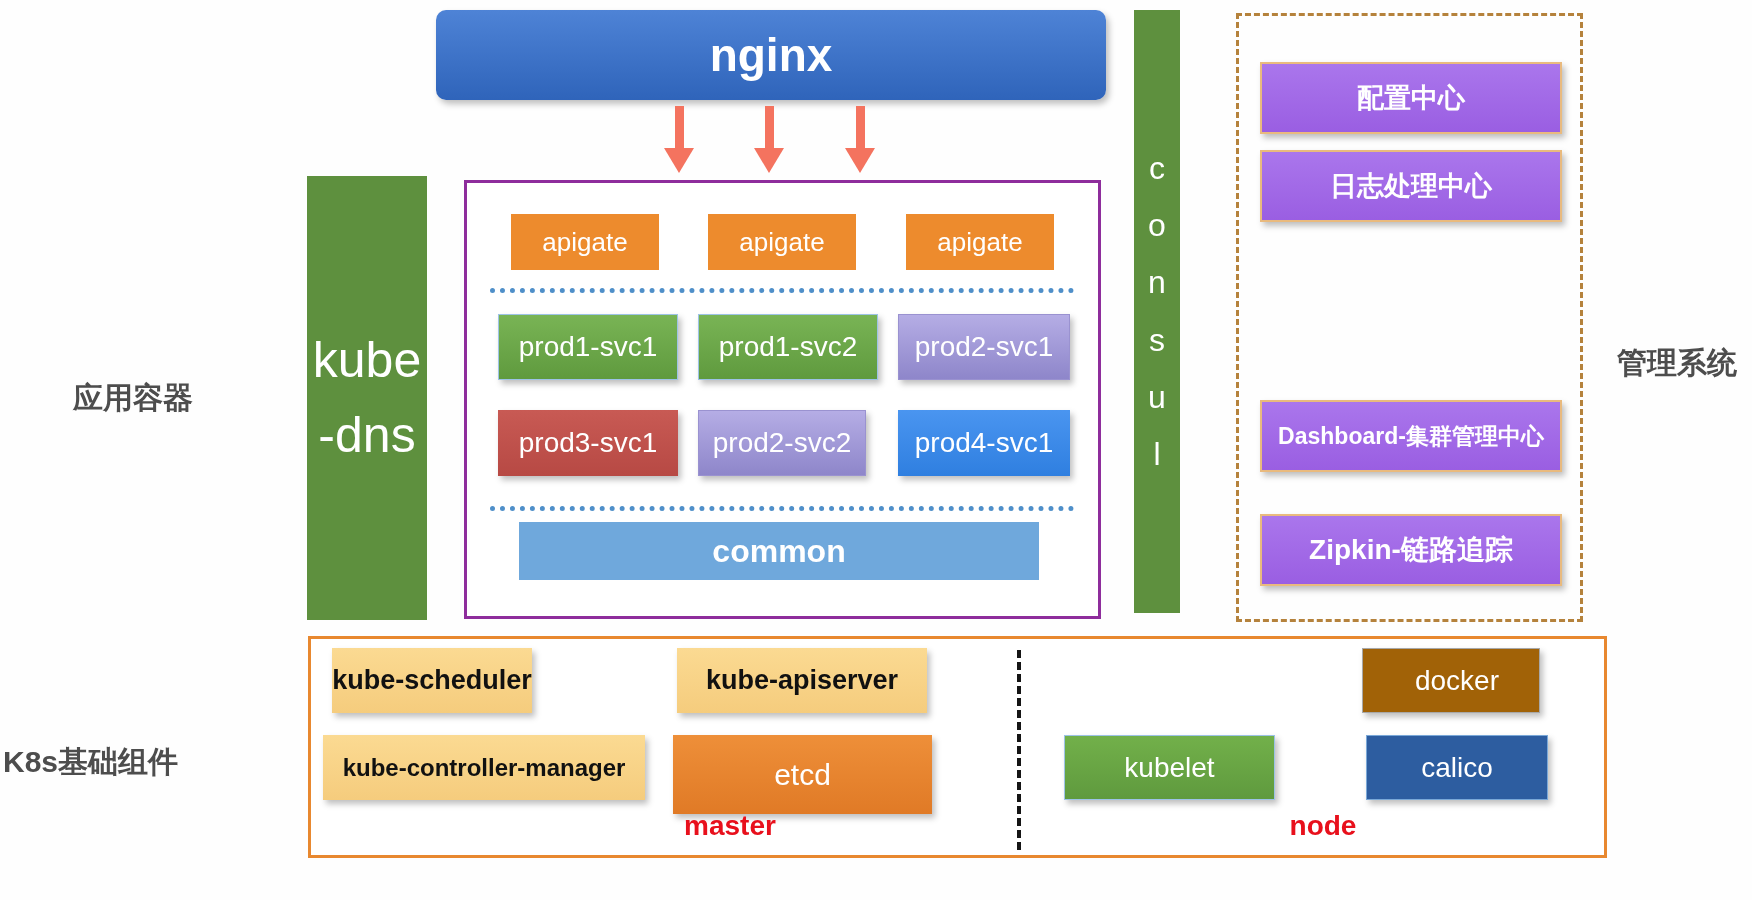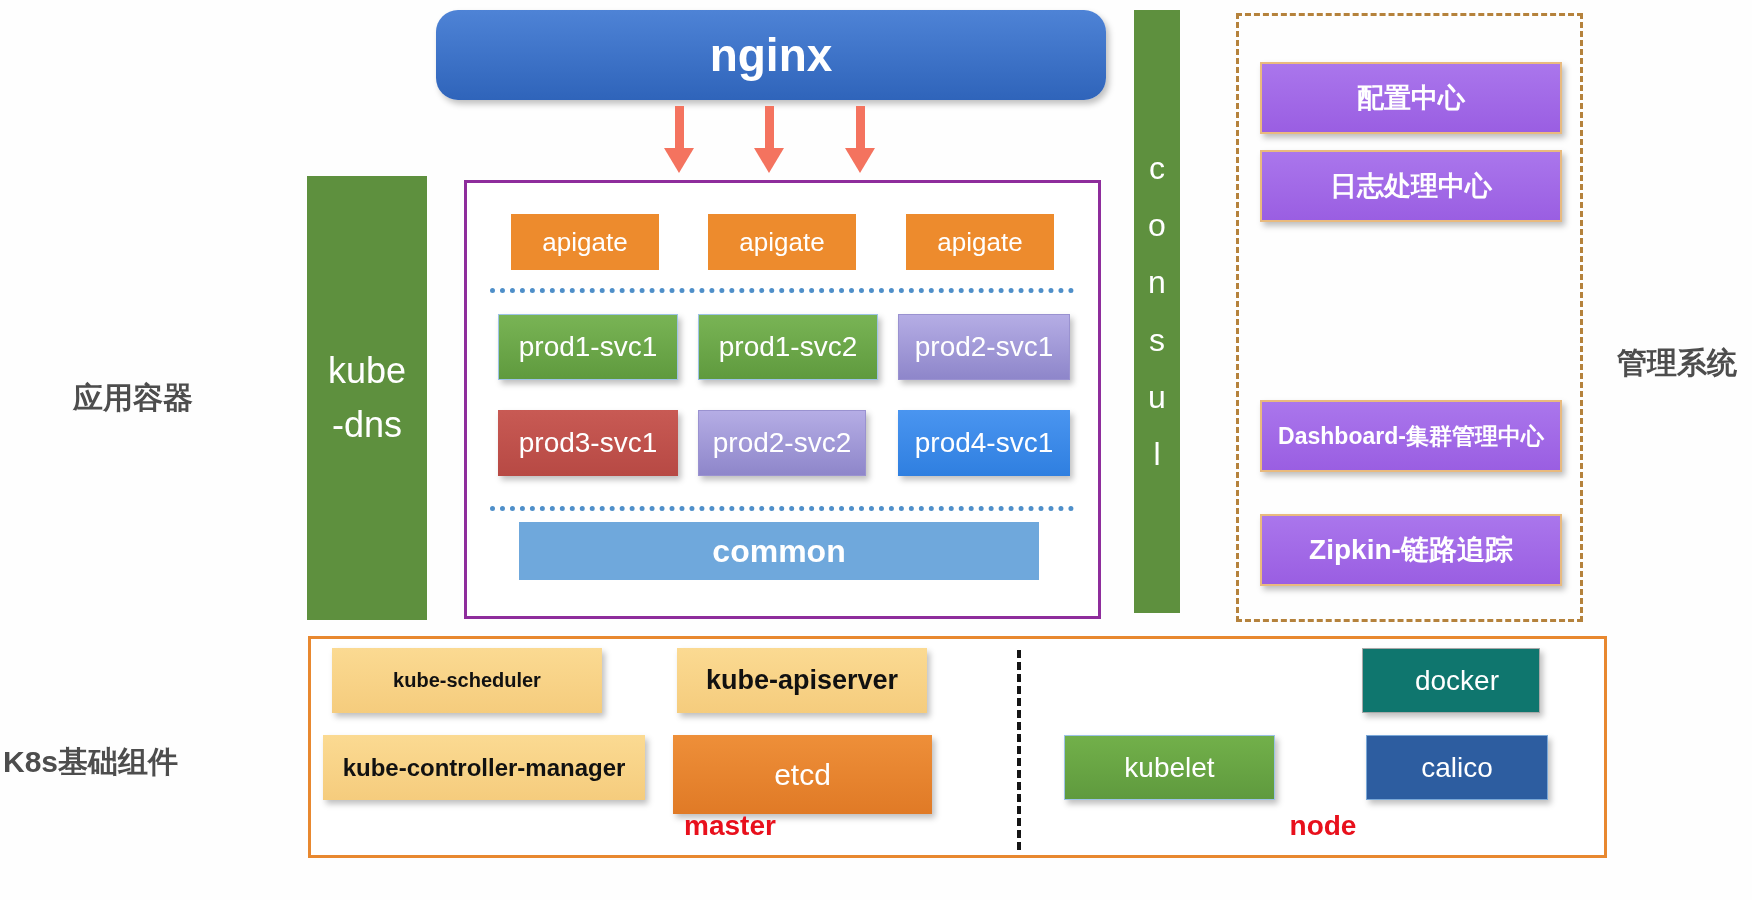--- a/index.html
+++ b/index.html
@@ -8,35 +8,35 @@
     background:#fefefe; font-family:"Liberation Sans", sans-serif;
   }
   .box {
     position:absolute; display:flex; align-items:center; justify-content:center;
     color:#fff; box-sizing:border-box; white-space:nowrap;
   }
   .shadow { box-shadow:3px 4px 6px rgba(0,0,0,0.25); }
 
   
   .nginx {
-    left:436px; top:10px; width:670px; height:90px; border-radius:22px;
+    left:436px; top:10px; width:670px; height:90px; border-radius:10px;
     background:linear-gradient(180deg,#4e83d6 0%,#2f64ba 100%);
     font-size:46px; font-weight:bold;
   }
   
   .down-arrow { position:absolute; top:106px; width:30px; height:67px; }
   .down-arrow .shaft { width:9px; height:42px; margin:0 auto; background:#f4735f; }
   .down-arrow .head  { width:0; height:0; margin:0 auto; border-left:15px solid transparent;
                        border-right:15px solid transparent; border-top:25px solid #f4735f; }
 
   
   .side-label { position:absolute; color:#4d4d4d; font-weight:bold; font-size:30px; }
   .kube-dns {
     left:307px; top:176px; width:120px; height:444px; background:#5e903e;
-    flex-direction:column; font-size:36px; line-height:1.5;
+    flex-direction:column; font-size:50px; line-height:1.5;
   }
 
   
   .app-box { left:464px; top:180px; width:637px; height:439px;
              border:3px solid #8e2d9c; background:#fff; }
   .apigate { top:214px; width:148px; height:56px; background:#ed8b2d; font-size:26px; }
   .dotted-sep { position:absolute; left:490px; width:584px; height:0;
                 border-top:5px dotted #4f8fc9; }
   .prod { height:66px; font-size:28px; }
   .prod.green  { background:linear-gradient(180deg,#79b455,#5f9a3e); border:1px solid #9dc3e6; }
@@ -58,21 +58,21 @@
                border:2px solid #e9ba7e; font-weight:bold; }
 
   
   .k8s-box { left:308px; top:636px; width:1299px; height:222px;
              border:3px solid #e8882f; background:#fff; }
   .tan { background:linear-gradient(180deg,#fbda92,#f5cc7d); color:#111;
          font-weight:bold; }
   .etcd { background:linear-gradient(180deg,#ee8f39,#e07a26); font-size:30px; }
   .k8s-green { background:linear-gradient(180deg,#72b04a,#5f9a3e);
                border:1px solid #9dc3e6; font-size:28px; }
-  .docker { background:#0f766e; font-size:28px; border:1px solid #a8a8a8;padding-left:12px; }
+  .docker { background:#a16207; font-size:28px; border:1px solid #a8a8a8;padding-left:12px; }
   .calico { background:#2d5da0; font-size:28px; border:1px solid #7aa8d8; }
   .zone-caption { position:absolute; top:810px; width:150px; text-align:center;
                   color:#e8101c; font-weight:bold; font-size:28px; }
   .master-node-divider { position:absolute; left:1017px; top:650px; height:200px;
                          width:0; border-left:4px dashed #151515; }
 </style>
 </head>
 <body>
 
 <div id="canvas">
@@ -131,21 +131,21 @@
   </div>
 
   <div class="box mgmt-box"></div>
   <div class="box mgmt-item shadow" style="top:62px;  font-size:27px">配置中心</div>
   <div class="box mgmt-item shadow" style="top:150px; font-size:27px">日志处理中心</div>
   <div class="box mgmt-item shadow" style="top:400px; font-size:23px">Dashboard-集群管理中心</div>
   <div class="box mgmt-item shadow" style="top:514px; font-size:28px">Zipkin-链路追踪</div>
 
   <div class="box k8s-box"></div>
 
-  <div class="box tan shadow" style="left:332px; top:648px; width:270px; height:65px; font-size:20px">kube-scheduler</div>
+  <div class="box tan shadow" style="left:332px; top:648px; width:200px; height:65px; font-size:27px">kube-scheduler</div>
   <div class="box tan shadow" style="left:677px; top:648px; width:250px; height:65px; font-size:27px">kube-apiserver</div>
   <div class="box tan shadow" style="left:323px; top:735px; width:322px; height:65px; font-size:24px">kube-controller-manager</div>
   <div class="box etcd shadow" style="left:673px; top:735px; width:259px; height:79px">etcd</div>
 
   <div class="master-node-divider"></div>
 
   <div class="box docker shadow" style="left:1362px; top:648px; width:178px; height:65px">docker</div>
   <div class="box k8s-green shadow" style="left:1064px; top:735px; width:211px; height:65px">kubelet</div>
   <div class="box calico shadow" style="left:1366px; top:735px; width:182px; height:65px">calico</div>
 

